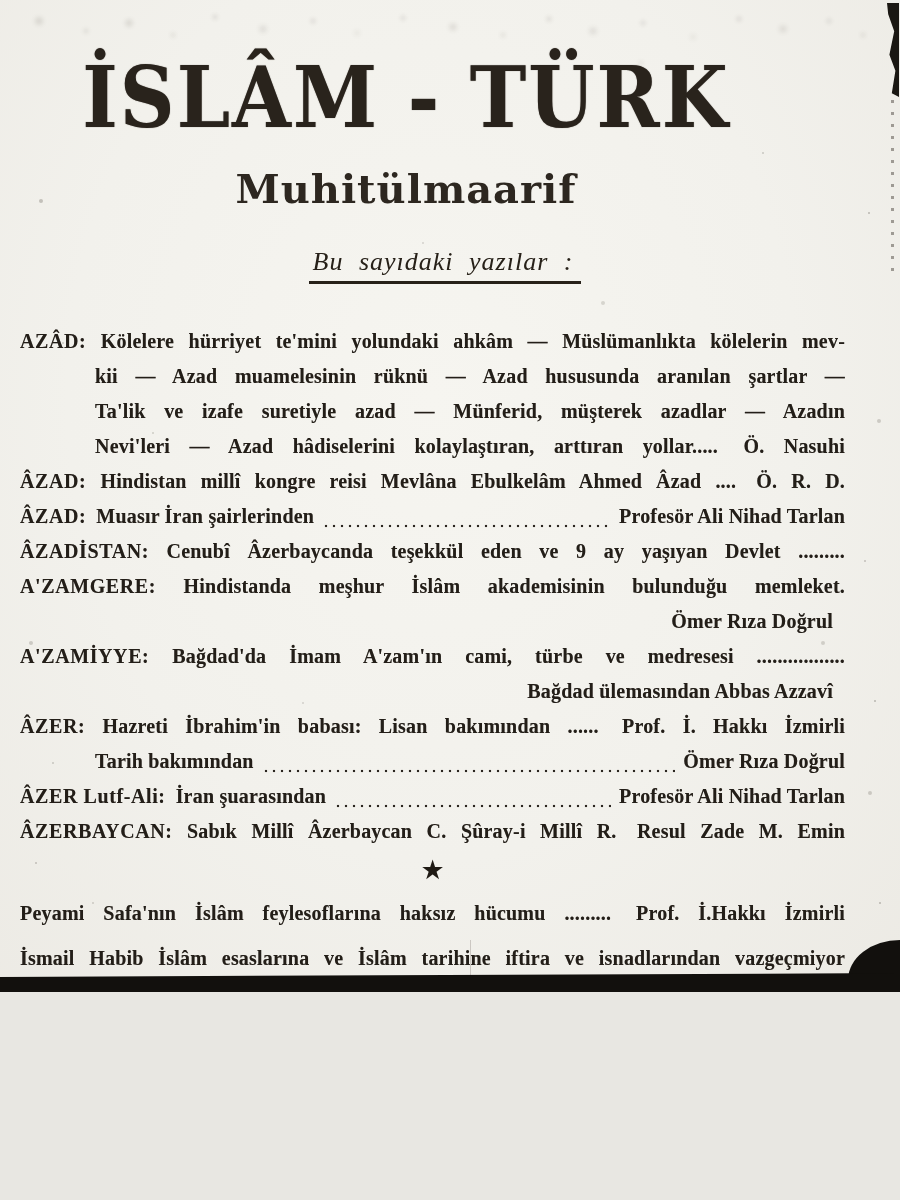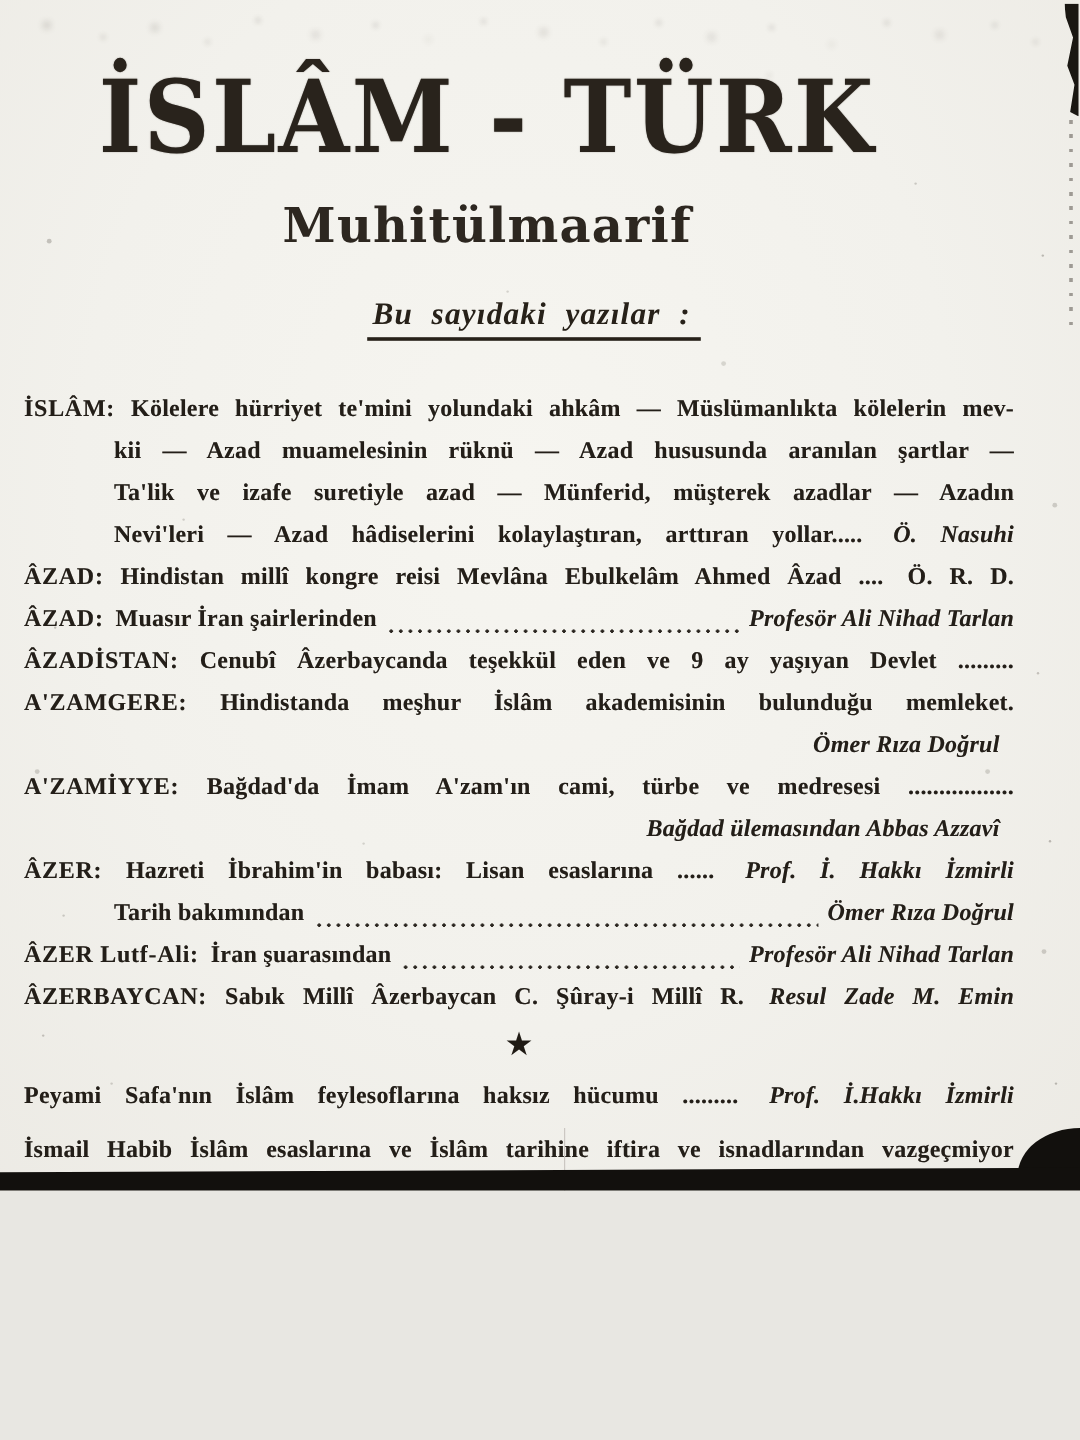--- a/index.html
+++ b/index.html
@@ -95,21 +95,21 @@
   }
   .masthead .tagline {
     font-family: "DejaVu Serif", "Liberation Serif", serif;
     font-weight: bold; font-size: 40px; line-height: 1.0;
     margin-top: 36px; letter-spacing: 1px; color: #2d2720;
   }
   
   .contents-heading-wrap { width: 890px; text-align: center; margin-top: 38px; }
   .contents-heading {
     display: inline-block;
-    font-style: italic; font-weight: bold; font-size: 26px;
+    font-style: italic; font-weight: normal; font-size: 26px;
     letter-spacing: 1px; word-spacing: 8px; color: #272119;
     border-bottom: 3px solid #272119; padding: 0 8px 4px 4px;
   }
   
   .toc { margin: 40px 55px 0 20px; }
   .footer-lines { margin: 10px 55px 0 20px; }
   .line {
     font-size: 20px; font-weight: bold; line-height: 35px;
     color: #231e18; letter-spacing: .2px;
     text-shadow: 0 0 .5px rgba(35,30,24,.4);
@@ -121,21 +121,21 @@
   .line.has-leader { display: flex; align-items: baseline; }
   .line .label { letter-spacing: .6px; white-space: nowrap; }
   .line.has-leader .label { margin-right: 10px; }
   .line.has-leader .text { white-space: nowrap; }
   .line .leader {
     flex: 1; height: 12px; margin: 0 8px; align-self: flex-end;
     margin-bottom: 5px;
     background-image: radial-gradient(circle, #2b2620 1.3px, rgba(43,38,32,0) 1.6px);
     background-size: 8px 6px; background-repeat: repeat-x; background-position: 0 100%;
   }
-  .line .author { font-style: italic; white-space: nowrap; }
+  .line .author { white-space: nowrap; }
   .line .author.upright { font-style: normal; }
   .line.justify .author { margin-left: 6px; }
   
   .star {
     width: 825px; margin: 6px 55px 0 20px; text-align: center;
     font-size: 27px; color: #1f1a14; line-height: 30px;
   }
   
   .rule-double { margin: 9px 56px 0 12px; }
   .rule-double .r1 { height: 3px; background: #1c1813; }
@@ -161,37 +161,37 @@
   <header class="masthead">
     <div class="title">İSLÂM - TÜRK</div>
     <div class="tagline">Muhitülmaarif</div>
   </header>
 
   <div class="contents-heading-wrap">
     <span class="contents-heading">Bu sayıdaki yazılar :</span>
   </div>
 
   <main class="toc" id="toc">
-      <div class="line justify"><span class="label">İSLÂM:</span> <span class="text">Kölelere hürriyet te'mini yolundaki ahkâm — Müslümanlıkta kölelerin mev-</span></div>
+      <div class="line justify"><span class="label">AZÂD:</span> <span class="text">Kölelere hürriyet te'mini yolundaki ahkâm — Müslümanlıkta kölelerin mev-</span></div>
       <div class="line justify indent"><span class="text">kii — Azad muamelesinin rüknü — Azad hususunda aranılan şartlar —</span></div>
       <div class="line justify indent"><span class="text">Ta'lik ve izafe suretiyle azad — Münferid, müşterek azadlar — Azadın</span></div>
       <div class="line justify indent"><span class="text">Nevi'leri — Azad hâdiselerini kolaylaştıran, arttıran yollar.....</span> <span class="author">Ö. Nasuhi</span></div>
       <div class="line justify"><span class="label">ÂZAD:</span> <span class="text">Hindistan millî kongre reisi Mevlâna Ebulkelâm Ahmed Âzad ....</span> <span class="author upright">Ö. R. D.</span></div>
       <div class="line has-leader">
         <span class="label">ÂZAD:</span> 
         <span class="text">Muasır İran şairlerinden</span>
         <span class="leader"></span>
         <span class="author">Profesör Ali Nihad Tarlan</span>
       </div>
       <div class="line justify"><span class="label">ÂZADİSTAN:</span> <span class="text">Cenubî Âzerbaycanda teşekkül eden ve 9 ay yaşıyan Devlet .........</span></div>
       <div class="line justify"><span class="label">A'ZAMGERE:</span> <span class="text">Hindistanda meşhur İslâm akademisinin bulunduğu memleket.</span></div>
       <div class="line right"> <span class="author">Ömer Rıza Doğrul</span></div>
       <div class="line justify"><span class="label">A'ZAMİYYE:</span> <span class="text">Bağdad'da İmam A'zam'ın cami, türbe ve medresesi .................</span></div>
       <div class="line right"> <span class="author">Bağdad ülemasından Abbas Azzavî</span></div>
-      <div class="line justify"><span class="label">ÂZER:</span> <span class="text">Hazreti İbrahim'in babası: Lisan esaslarına ......</span> <span class="author">Prof. İ. Hakkı İzmirli</span></div>
+      <div class="line justify"><span class="label">ÂZER:</span> <span class="text">Hazreti İbrahim'in babası: Lisan bakımından ......</span> <span class="author">Prof. İ. Hakkı İzmirli</span></div>
       <div class="line indent has-leader">
         <span class="text">Tarih bakımından</span>
         <span class="leader"></span>
         <span class="author">Ömer Rıza Doğrul</span>
       </div>
       <div class="line has-leader">
         <span class="label">ÂZER Lutf-Ali:</span> 
         <span class="text">İran şuarasından</span>
         <span class="leader"></span>
         <span class="author">Profesör Ali Nihad Tarlan</span>

